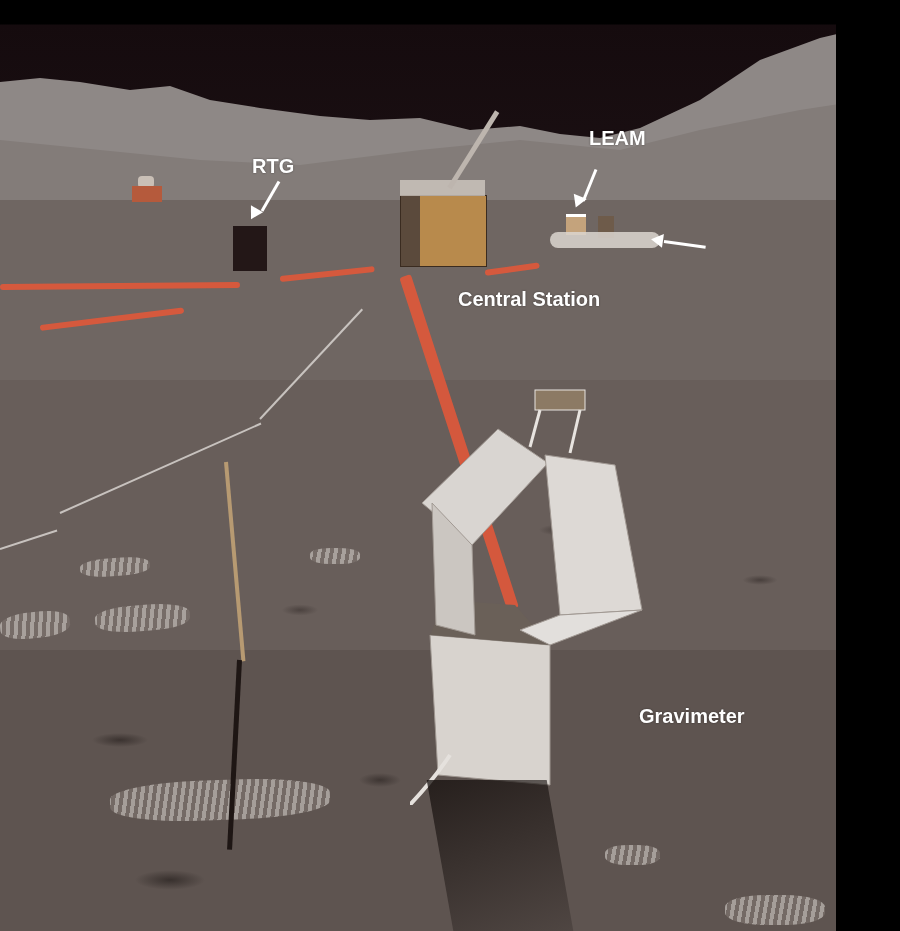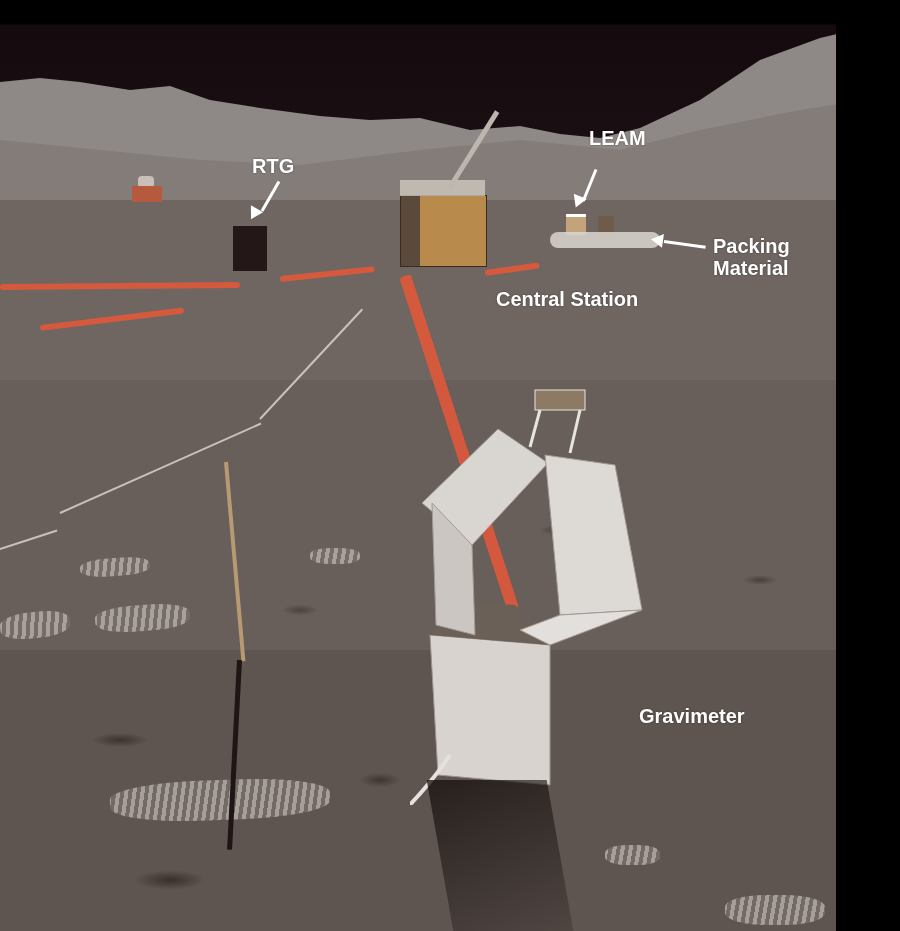--- a/index.html
+++ b/index.html
@@ -99,19 +99,15 @@
   <div class="arrow-head" style="left:247px;top:208px;transform:rotate(30deg)"></div>
 
   <div class="arrow-line" style="left:596px;top:168px;width:34px;transform:rotate(112deg)"></div>
   <div class="arrow-head" style="left:571px;top:196px;transform:rotate(22deg)"></div>
 
   <div class="arrow-line" style="left:664px;top:240px;width:42px;transform:rotate(8deg)"></div>
   <div class="arrow-head" style="left:650px;top:234px;transform:rotate(98deg)"></div>
 
   <div class="label" style="left:252px;top:155px">RTG</div>
   <div class="label" style="left:589px;top:127px">LEAM</div>
-  <div class="label" style="left:713px;top:235px">
-    <span>Packing</span><br>
-    <span>Material</span>
-  </div>
-  <div class="label" style="left:496px;top:288px">Central Station</div>
+  <div class="label" style="left:458px;top:288px">Central Station</div>
   <div class="label" style="left:639px;top:705px">Gravimeter</div>
 </div>
 
 </body></html>

